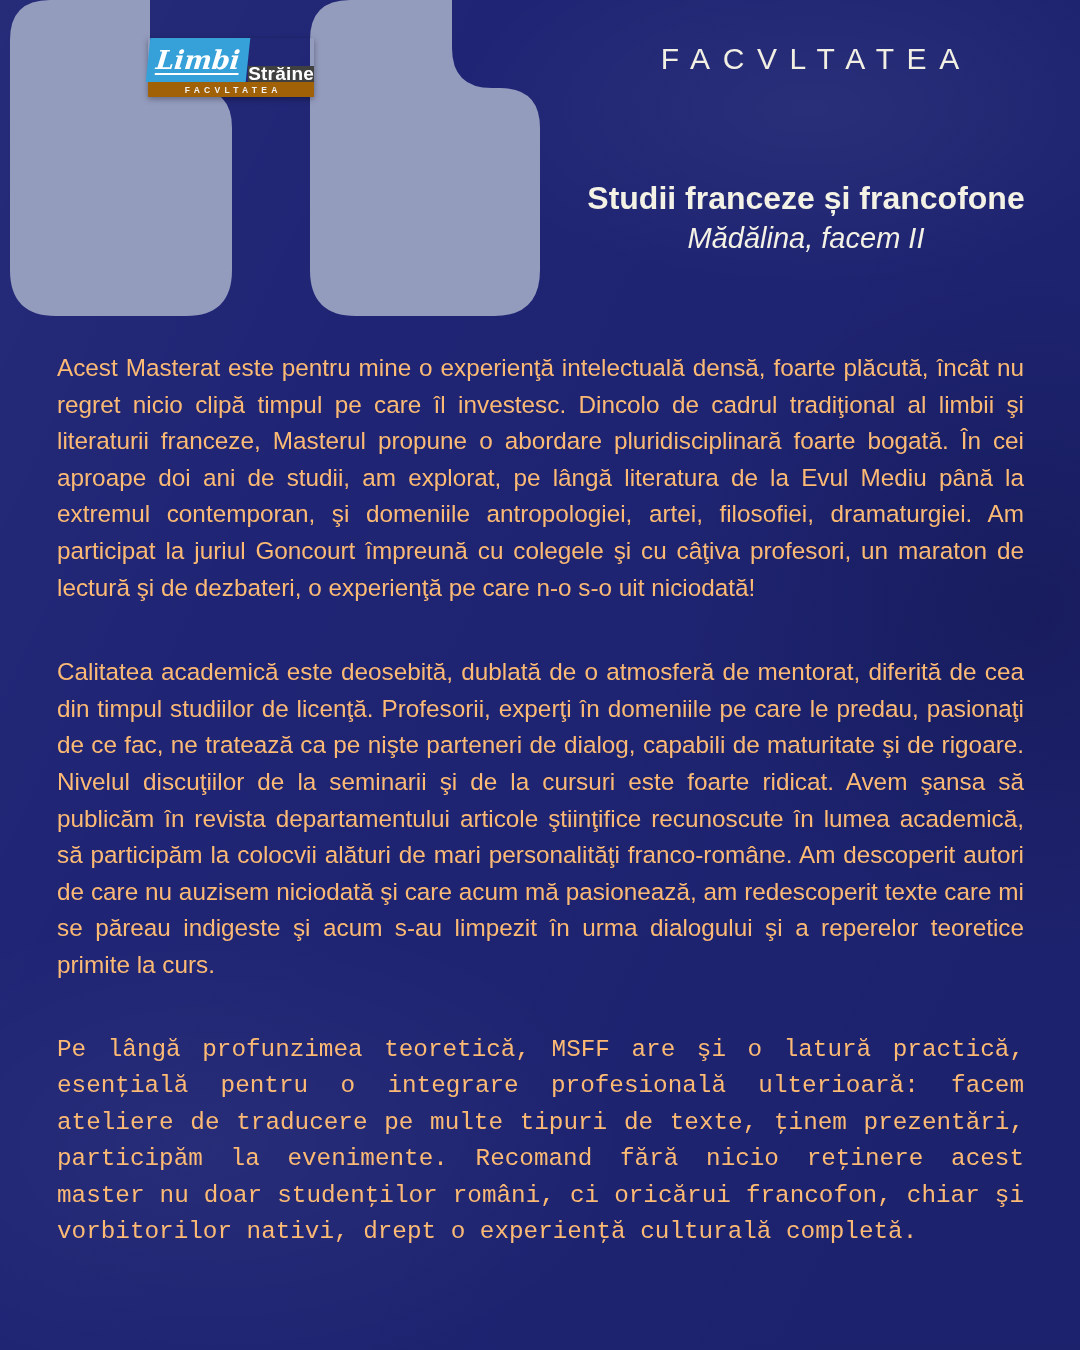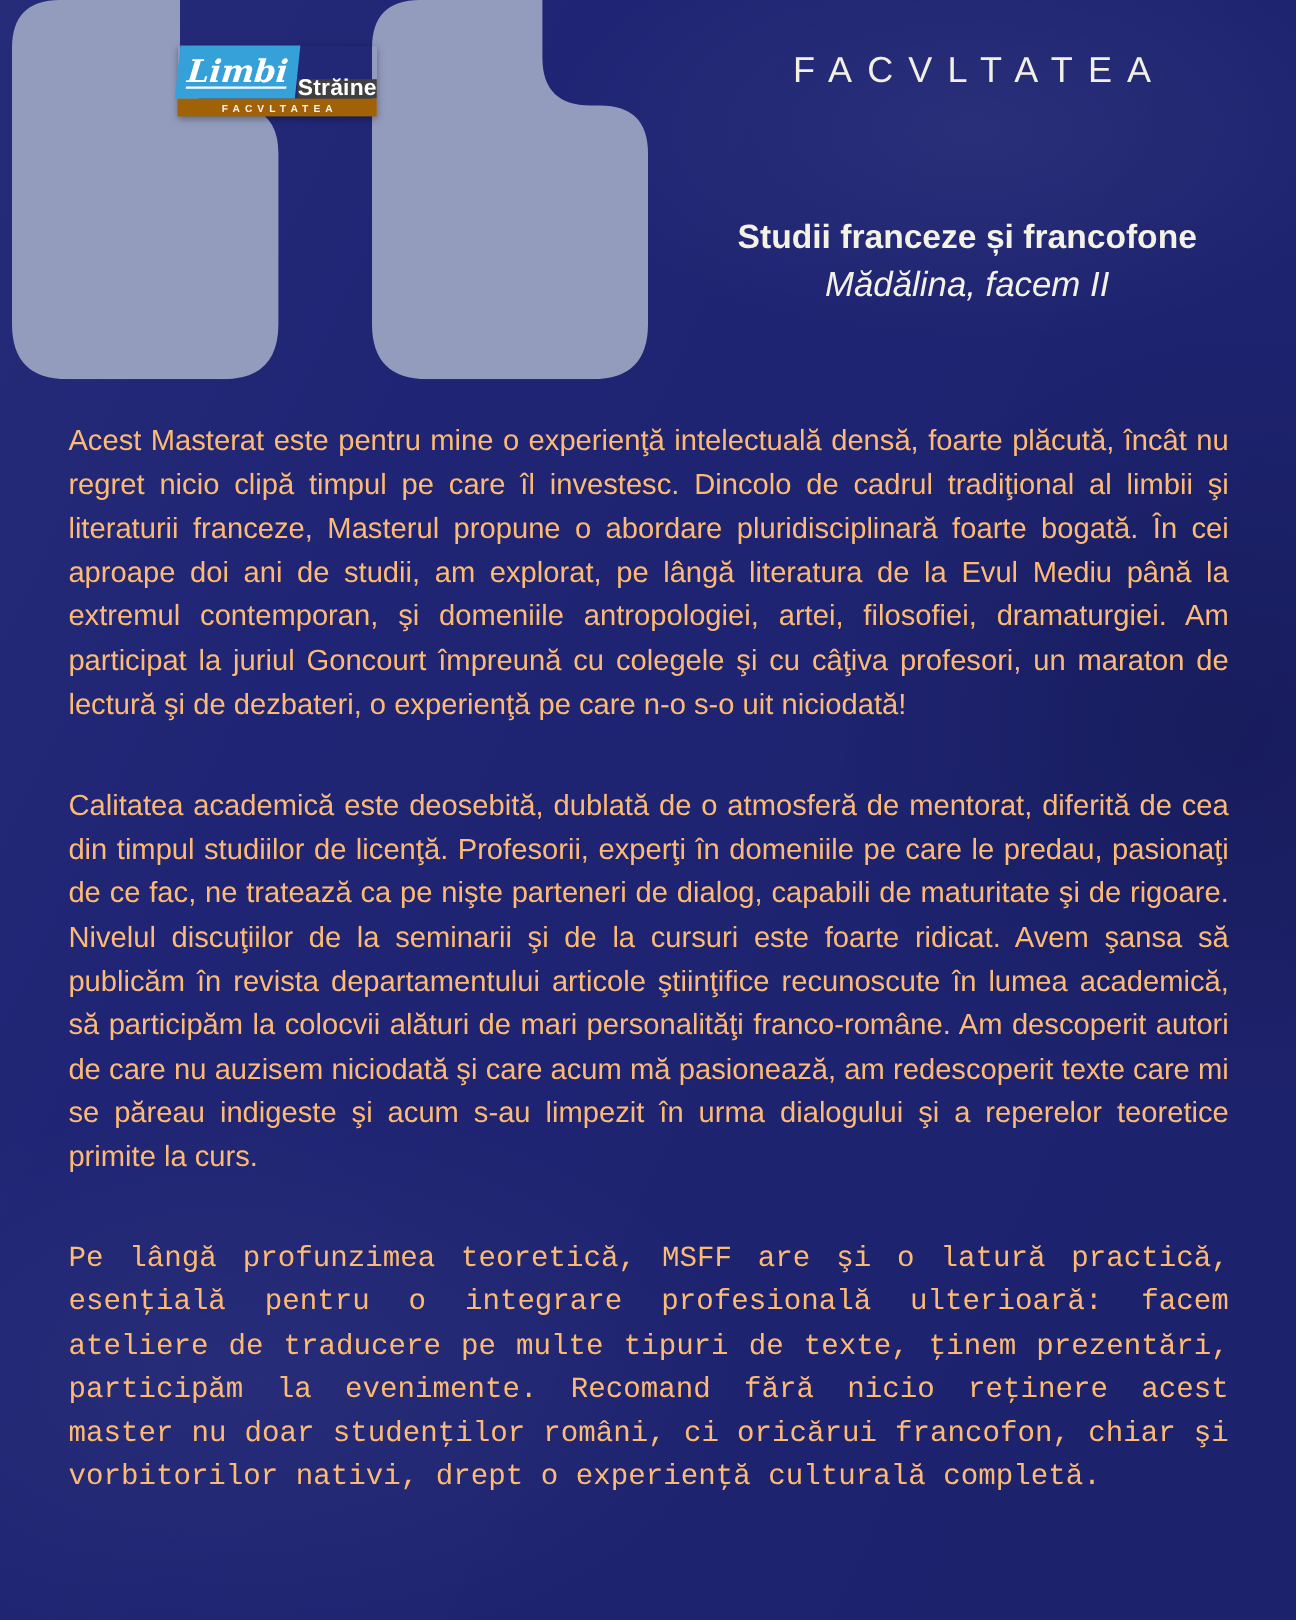--- a/index.html
+++ b/index.html
@@ -46,21 +46,21 @@
     position:absolute;left:560px;top:42px;width:500px;
     text-align:center;
     font-size:30px;font-weight:500;
     letter-spacing:0.42em;text-indent:0.42em;
     color:#f2efe3;
   }
   .head-block{
     position:absolute;left:556px;top:178px;width:500px;
     text-align:center;color:#f4f1e5;
   }
-  .head-title{font-size:28px;font-weight:bold;line-height:40px;}
+  .head-title{font-size:32px;font-weight:bold;line-height:40px;}
   .head-subtitle{font-size:29px;font-style:italic;line-height:40px;}
   .testimonial-text{
     position:absolute;left:57px;top:350px;width:967px;
     color:#fdba74;
     font-size:24.3px;line-height:36.6px;
     text-align:justify;
   }
   .testimonial-text p{margin:0 0 48px 0;}
   .testimonial-text p:last-child{margin-bottom:0;font-family:Liberation Mono, monospace;}
 </style>

